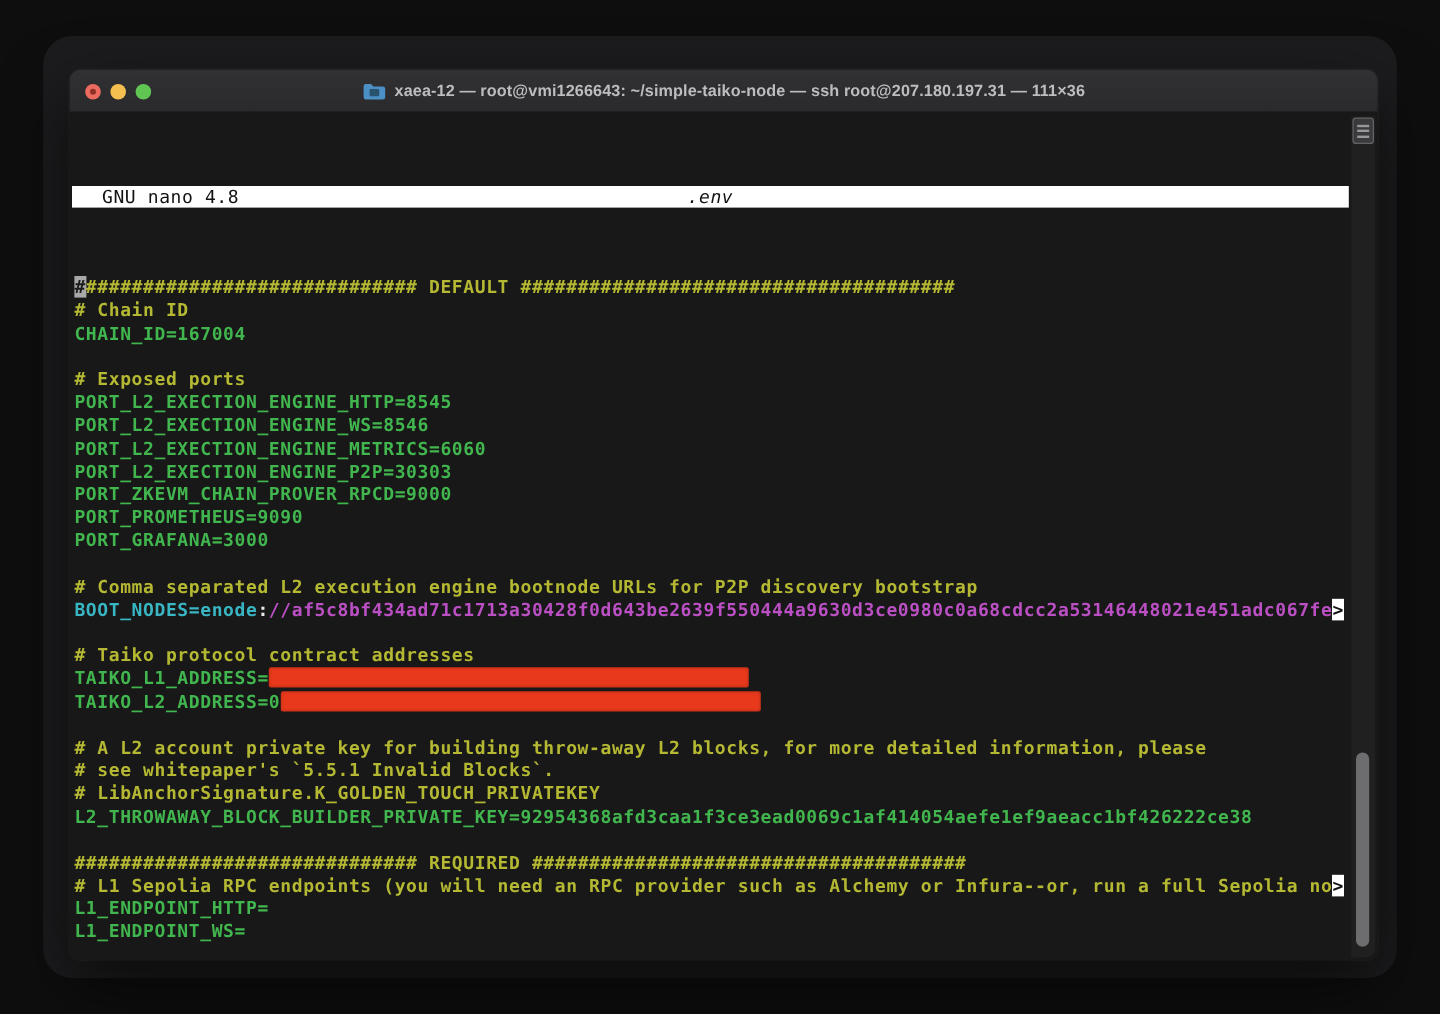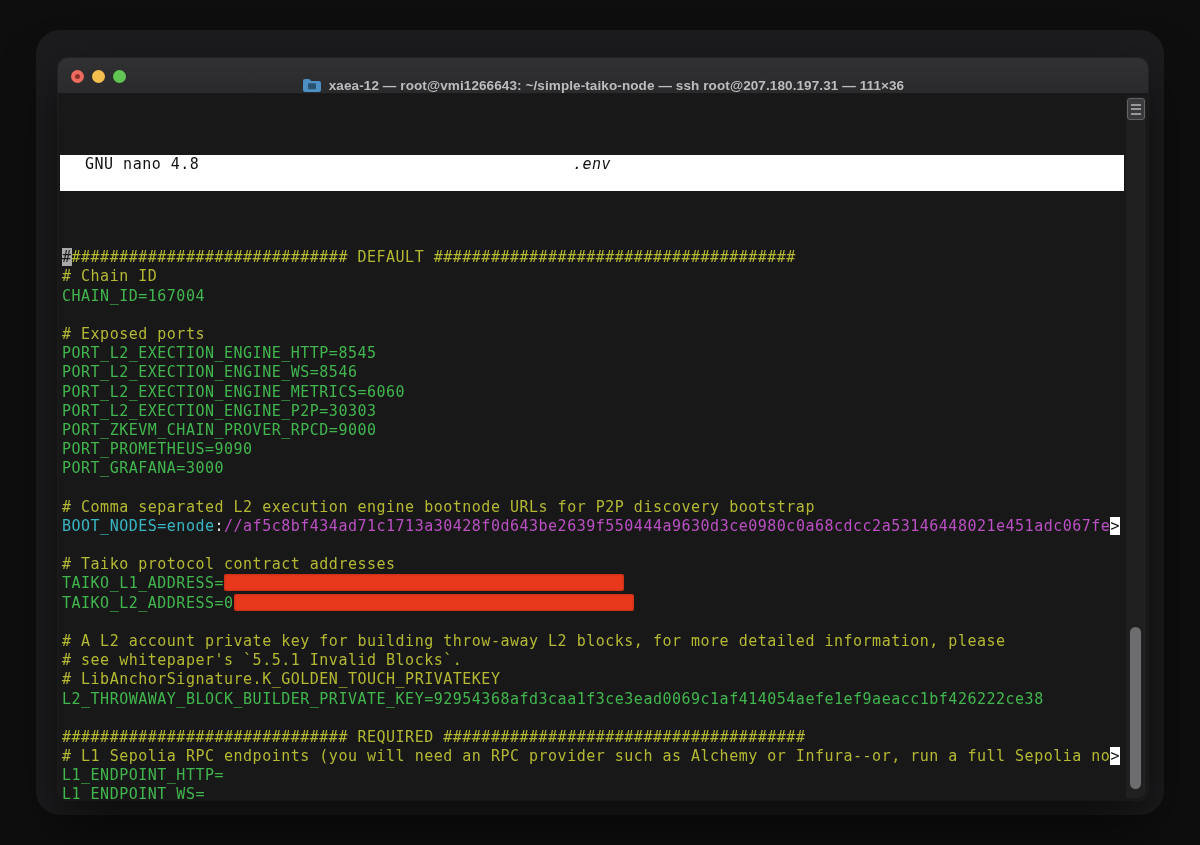--- a/index.html
+++ b/index.html
@@ -30,46 +30,46 @@
 
   .window{position:absolute;left:22px;top:28px;width:1090px;height:742px;
     border-radius:10px;background:var(--terminal-bg);
     box-shadow:0 22px 55px rgba(0,0,0,.6), 0 0 0 1px rgba(255,255,255,.05);}
 
   
   .titlebar{position:absolute;left:0;top:0;right:0;height:36px;
     background:linear-gradient(#313133,#2a2a2c);
     border-bottom:1px solid var(--chrome-edge);
     border-radius:10px 10px 0 0;
-    display:flex;align-items:flex-end;justify-content:center;}
+    display:flex;align-items:center;justify-content:center;}
   .traffic{position:absolute;left:13px;top:0;height:36px;display:flex;align-items:center;gap:8px;}
   .tl{width:13px;height:13px;border-radius:50%;position:relative;}
   .tl-close{background:#ec6a5e;}
   .tl-close::after{content:"";position:absolute;left:4px;top:4px;width:5px;height:5px;border-radius:50%;background:#8e3227;}
   .tl-min{background:#f5bf4f;}
   .tl-max{background:#61c554;}
   .title-group{display:flex;align-items:center;gap:7px;max-width:900px;}
   .proxy-icon{width:20px;height:16px;flex:0 0 auto;}
   .window-title{font-size:13.5px;font-weight:700;color:var(--title-text);
     white-space:nowrap;letter-spacing:.1px;}
 
   
   .terminal{position:absolute;left:0;top:37px;right:0;bottom:0;
     background:var(--terminal-bg);border-radius:0 0 10px 10px;overflow:hidden;}
 
   .screen{position:absolute;left:2px;top:2px;width:1064px;bottom:0;
     font-family:"DejaVu Sans Mono","Liberation Mono",monospace;
     font-size:15px;line-height:19.2px;letter-spacing:.5px;
     color:var(--plain-white);white-space:pre;}
 
-  .nano-bar{position:relative;height:36px;background:var(--inv-bg);color:var(--inv-text);}
+  .nano-bar{position:relative;height:18px;background:var(--inv-bg);color:var(--inv-text);}
   .nano-app{position:absolute;left:25px;top:0;}
   .nano-file{position:absolute;left:50%;transform:translateX(-50%);top:0;font-style:italic;}
 
-  .tline{height:19.2px;padding-left:2px;white-space:pre;}
+  .tline{height:19.2px;padding-left:2px;white-space:pre;font-weight:bold;}
   .seg-comment{color:var(--comment);}
   .seg-section{color:var(--comment);}
   .seg-green{color:var(--value-green);}
   .seg-cyan{color:var(--enode-cyan);text-align:center;}
   .seg-magenta{color:var(--url-magenta);}
   .seg-white{color:var(--plain-white);}
   .seg-cursor{background:var(--cursor-bg);color:#1c1c1c;}
   .seg-marker{background:var(--inv-bg);color:var(--inv-text);}
   .seg-redact{display:inline-block;height:17px;vertical-align:-3px;
     background:var(--redaction-red);border-radius:2px;

